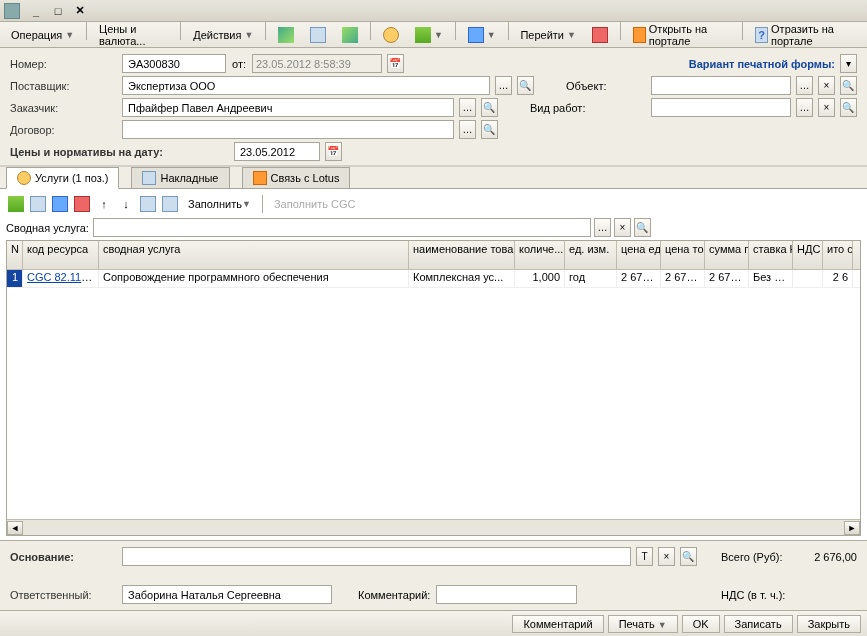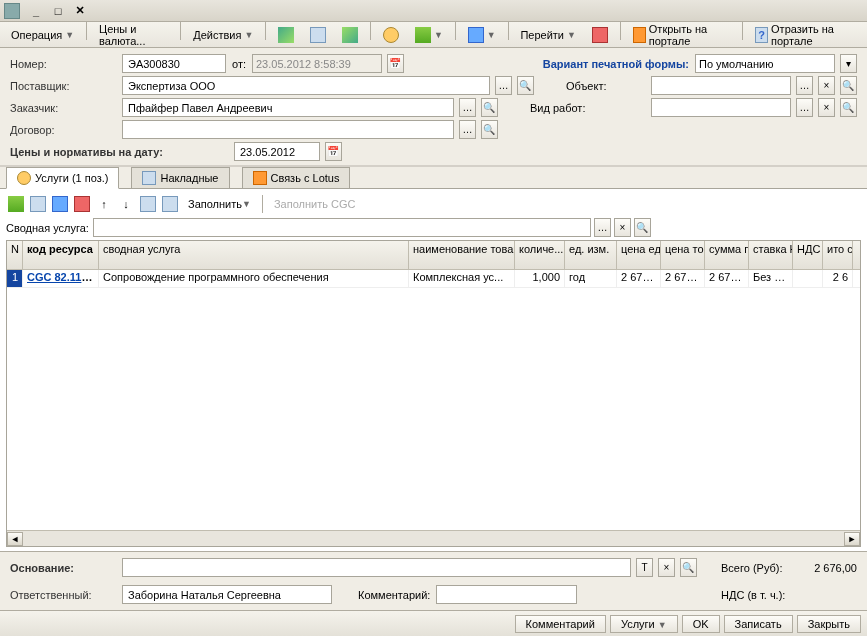--- a/index.html
+++ b/index.html
@@ -76,29 +76,29 @@
   .gh.two{flex-direction:column;line-height:12px;}
   .grid-body{flex:1;overflow:auto;background:#fff;}
   .grow{display:flex;height:18px;border-bottom:1px solid #eee;}
   .grow.sel .gc:first-child{background:#1445a0;color:#fff;}
   .gc{border-right:1px solid #eee;padding:1px 4px;overflow:hidden;white-space:nowrap;text-overflow:ellipsis;}
   .gc a{color:#0645ad;text-decoration:underline;}
   .gc.num{text-align:right;}
   .grid-scroll-h{height:16px;background:#e8e5dd;border-top:1px solid #c0bcaf;display:flex;align-items:center;}
   .sbtn{width:16px;height:14px;background:linear-gradient(#fdfcf8,#dcd8cc);border:1px solid #b0aca0;display:flex;align-items:center;justify-content:center;font-size:9px;}
 
-  .bottom-form{background:#f0ede5;padding:6px 10px;border-top:1px solid #b0aca0;display:flex;flex-direction:column;gap:8px;}
+  .bottom-form{background:#f0ede5;padding:6px 10px;border-top:1px solid #b0aca0;display:flex;flex-direction:column;gap:19px;}
   .bottom-row{display:flex;align-items:center;gap:6px;}
 
   .footer-bar{background:linear-gradient(#f5f3ec,#e4e1d8);height:26px;border-top:1px solid #b0aca0;display:flex;justify-content:flex-end;align-items:center;padding:0 6px;gap:4px;}
   .fbtn2{padding:2px 10px;border:1px solid #b0aca0;background:linear-gradient(#fdfcf8,#e8e5dd);cursor:default;}
   .fbtn2.bold{font-weight:normal;}
 
   
-  .c-n{width:16px;} .c-code{width:76px;font-weight:bold;} .c-svod{width:310px;}
+  .c-n{width:16px;} .c-code{width:76px;} .c-svod{width:310px;}
   .c-name{width:106px;} .c-qty{width:50px;} .c-unit{width:52px;}
   .c-price1{width:44px;} .c-price2{width:44px;} .c-sum{width:44px;}
   .c-vatr{width:44px;} .c-vat{width:30px;} .c-total{width:30px;}
 </style>
 </head>
 <body>
 
 <div class="titlebar">
   <div class="icon"></div>
   <div class="winbtn">_</div>
@@ -169,23 +169,20 @@
     <div class="textfield" style="width:104px">
         <input value="ЭА300830" style="">
       </div>
     <div>от:</div>
     <div class="textfield ro" style="width:130px">
         <span>23.05.2012  8:58:39</span>
       </div>
     <div class="fbtn">📅</div>
     <div class="row-spacer"></div>
     <div class="lbl bold" style="width:auto">Вариант печатной формы:</div>
-    <div class="textfield" style="width:140px">
-        <span>По умолчанию</span>
-      </div>
     <div class="fbtn">▾</div>
   </div>
   <div class="form-row">
     <div class="lbl">Поставщик:</div>
     <div class="textfield" style="width:368px">
         <input value="Экспертиза ООО" style="">
       </div>
     <div class="fbtn">…</div>
     <div class="fbtn">🔍</div>
     <div style="width:20px"></div>
@@ -350,17 +347,17 @@
         <input value="" style="">
       </div>
     <div class="row-spacer"></div>
     <div style="width:70px">НДС (в т. ч.):</div>
     <div style="width:60px;text-align:right"></div>
   </div>
 </div>
 
 <div class="footer-bar">
   <div class="fbtn2">Комментарий</div>
-  <div class="fbtn2"><span>Услуги</span> <span class="caret">▼</span></div>
+  <div class="fbtn2"><span>Печать</span> <span class="caret">▼</span></div>
   <div class="fbtn2 bold">OK</div>
   <div class="fbtn2">Записать</div>
   <div class="fbtn2">Закрыть</div>
 </div>
 
 </body></html>

